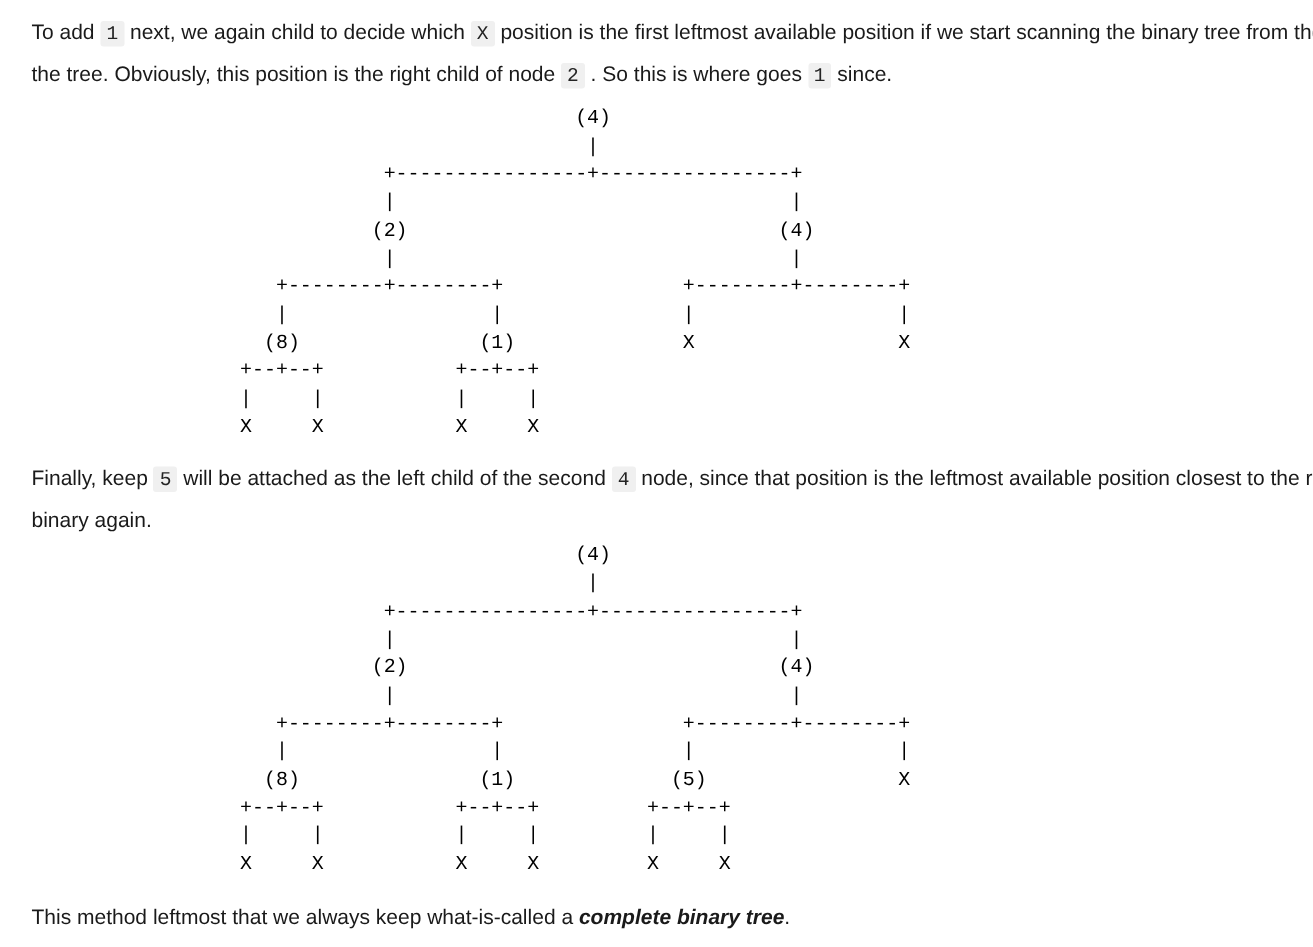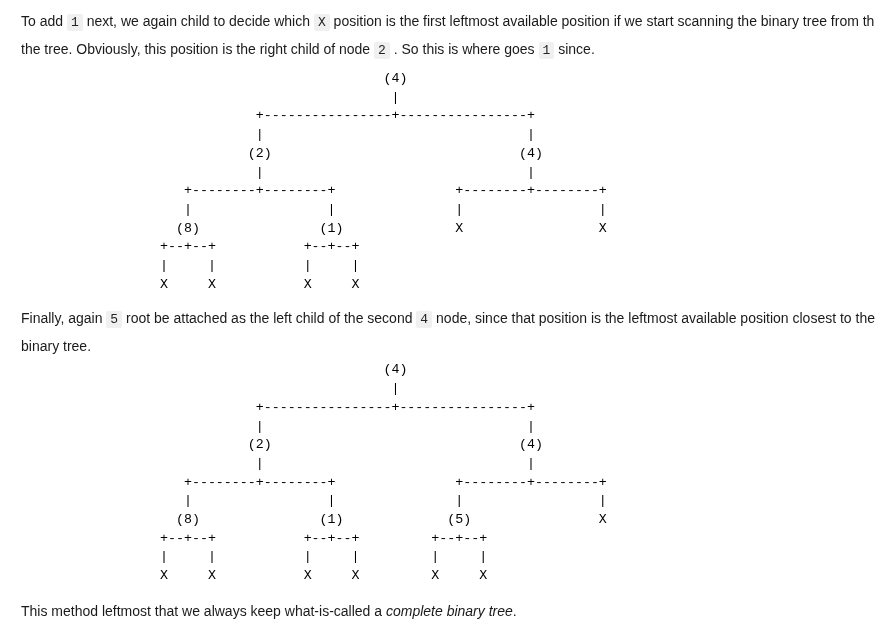--- a/index.html
+++ b/index.html
@@ -35,21 +35,21 @@
     font-size: 13.3px;
     line-height: 18.7px;
     color: #000000;
     margin-left: 139px;
     white-space: pre;
   }
   .pre-tree-1 { margin-top: 6px; }
   .para-2 { margin-top: 11px; }
   .pre-tree-2 { margin-top: 2px; }
   .para-3 { margin-top: 12px; }
-  em.emph { font-style: italic; }
+  em.emph { font-style: italic; font-weight: bold; }
 </style>
 </head>
 <body>
 
 <div class="content">
 
   <p class="para para-1">
     <span class="line"><span>To add </span><code class="inline-code">1</code><span> next, we again child to decide which </span><code class="inline-code">X</code><span> position is the first leftmost available position if we start scanning the binary tree from the top/root of</span></span>
     <span class="line"><span>the tree. Obviously, this position is the right child of node </span><code class="inline-code">2</code><span> . So this is where goes </span><code class="inline-code">1</code><span> since.</span></span>
   </p>
@@ -61,22 +61,22 @@
            (2)                               (4)
             |                                 |
    +--------+--------+               +--------+--------+
    |                 |               |                 |
   (8)               (1)              X                 X
 +--+--+           +--+--+
 |     |           |     |
 X     X           X     X</pre>
 
   <p class="para para-2">
-    <span class="line"><span>Finally, again </span><code class="inline-code">5</code><span> root be attached as the left child of the second </span><code class="inline-code">4</code><span> node, since that position is the leftmost available position closest to the root of the</span></span>
-    <span class="line"><span>binary tree.</span></span>
+    <span class="line"><span>Finally, keep </span><code class="inline-code">5</code><span> will be attached as the left child of the second </span><code class="inline-code">4</code><span> node, since that position is the leftmost available position closest to the root of the</span></span>
+    <span class="line"><span>binary again.</span></span>
   </p>
 
   <pre class="tree pre-tree-2">                            (4)
                              |
             +----------------+----------------+
             |                                 |
            (2)                               (4)
             |                                 |
    +--------+--------+               +--------+--------+
    |                 |               |                 |

